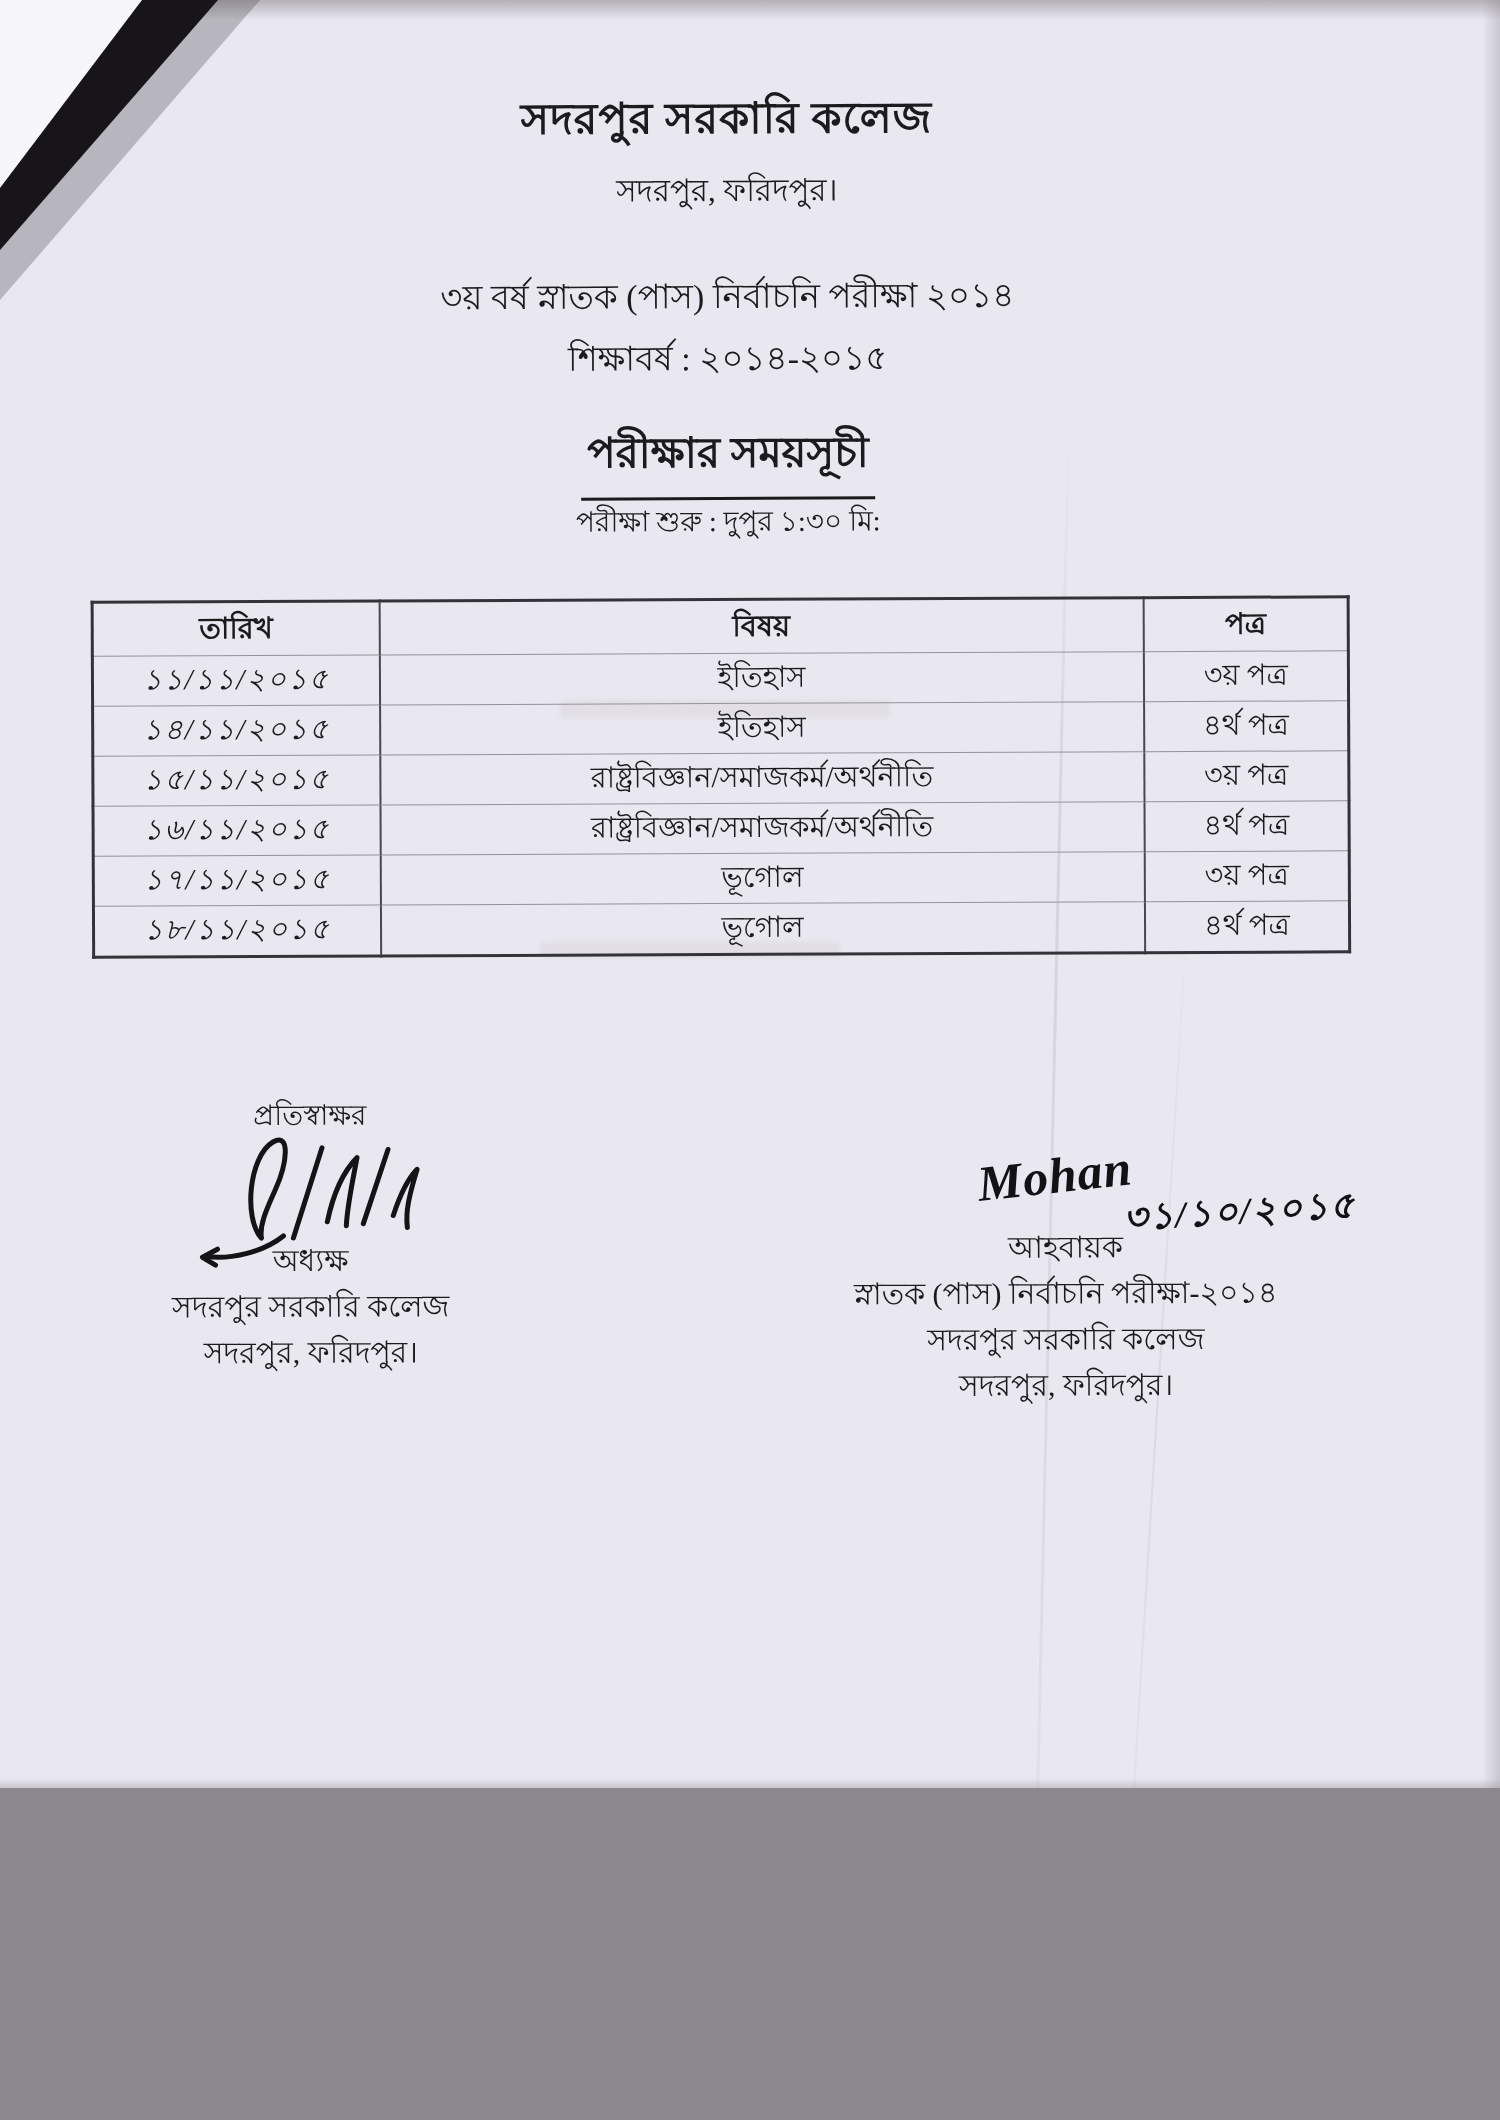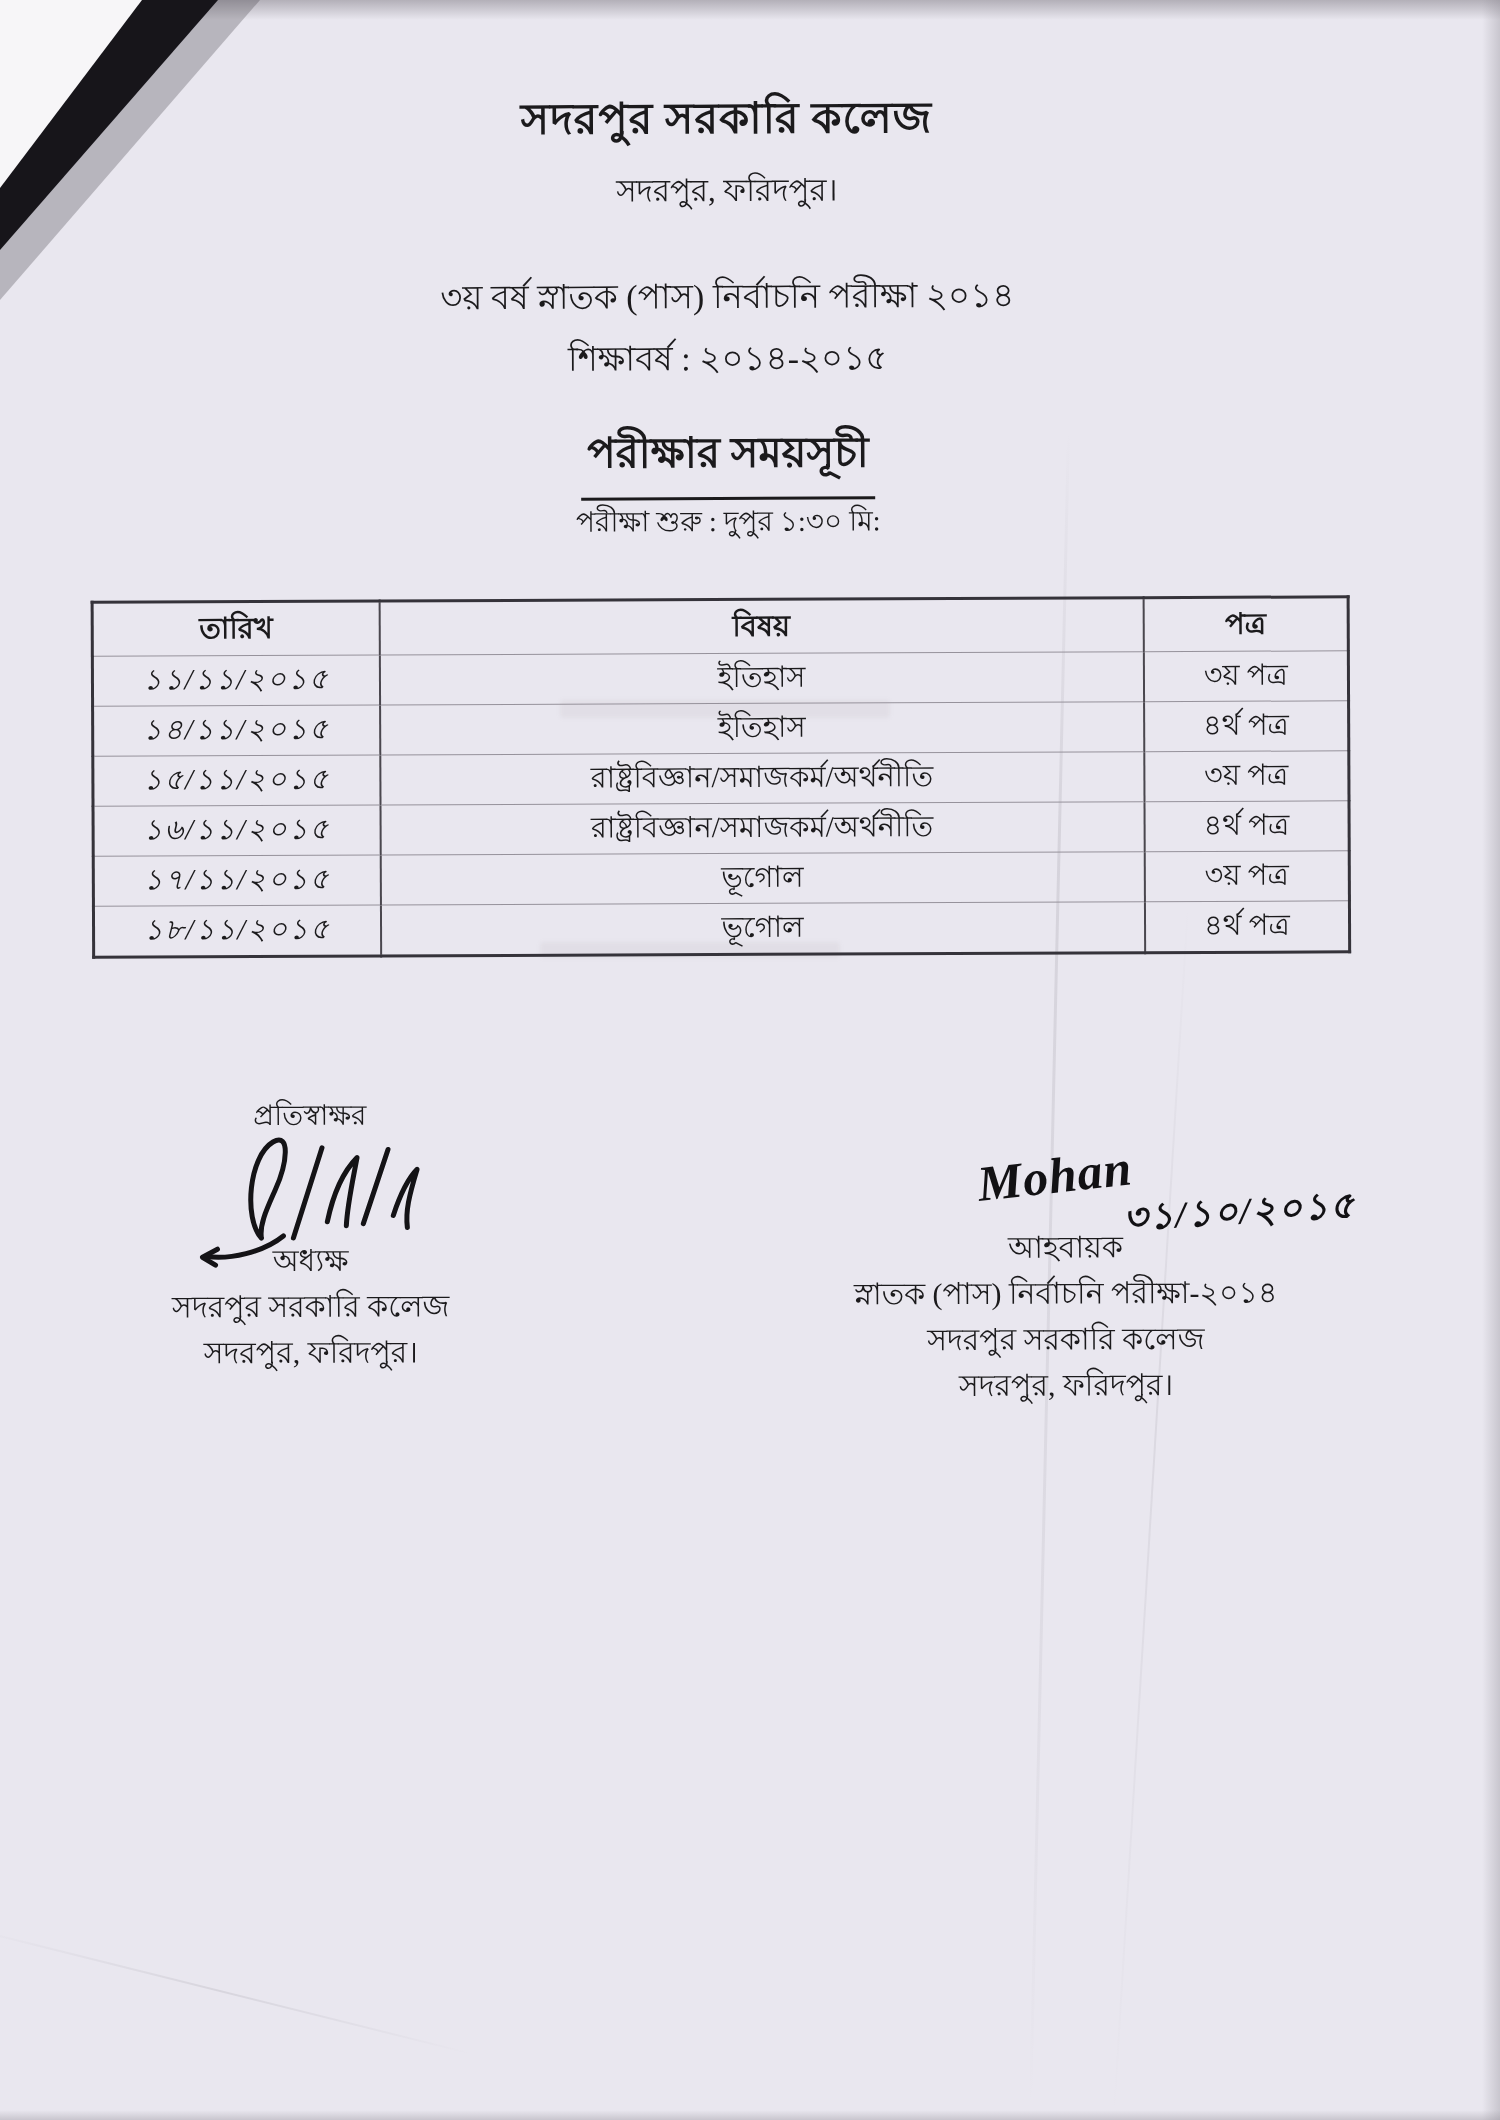--- a/index.html
+++ b/index.html
@@ -1,17 +1,17 @@
 <!DOCTYPE html>
 <html><head>
 <meta charset="utf-8">
 <style>
   html,body { margin:0; padding:0; background:#8b888f; }
   .page {
-    position:relative; width:1500px; height:2120px;
+    position:relative; width:1500px; height:1788px;
     background:#e9e7ef; overflow:hidden;
     font-family:"Liberation Serif","DejaVu Serif",serif;
     color:#1b1a1c;
   }
   
   .top-scan-band { position:absolute; left:0; top:0; width:100%; height:20px;
     background:linear-gradient(to bottom, rgba(150,146,155,0.65), rgba(233,231,239,0)); }
   .right-scan-band { position:absolute; right:0; top:0; width:18px; height:100%;
     background:linear-gradient(to left, rgba(140,136,145,0.35), rgba(233,231,239,0)); }
   .bottom-scan-band { position:absolute; left:0; bottom:0; width:100%; height:10px;

